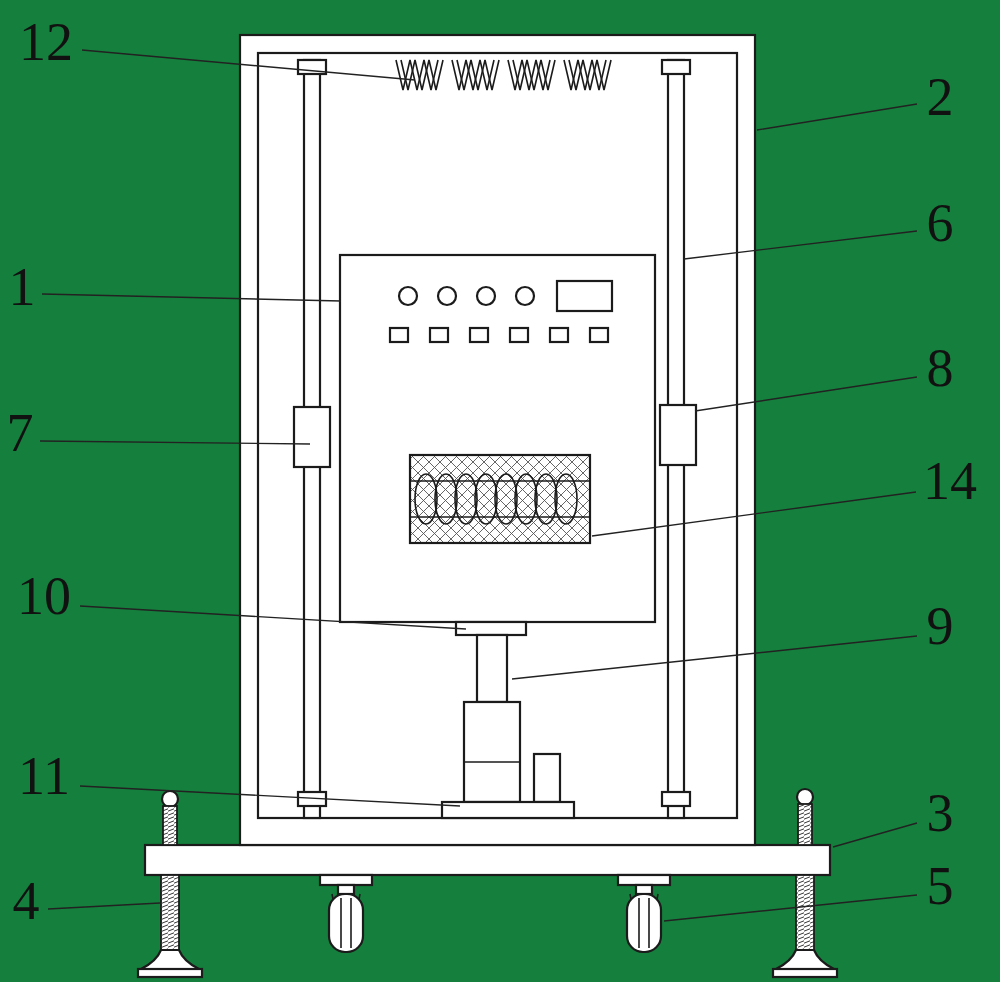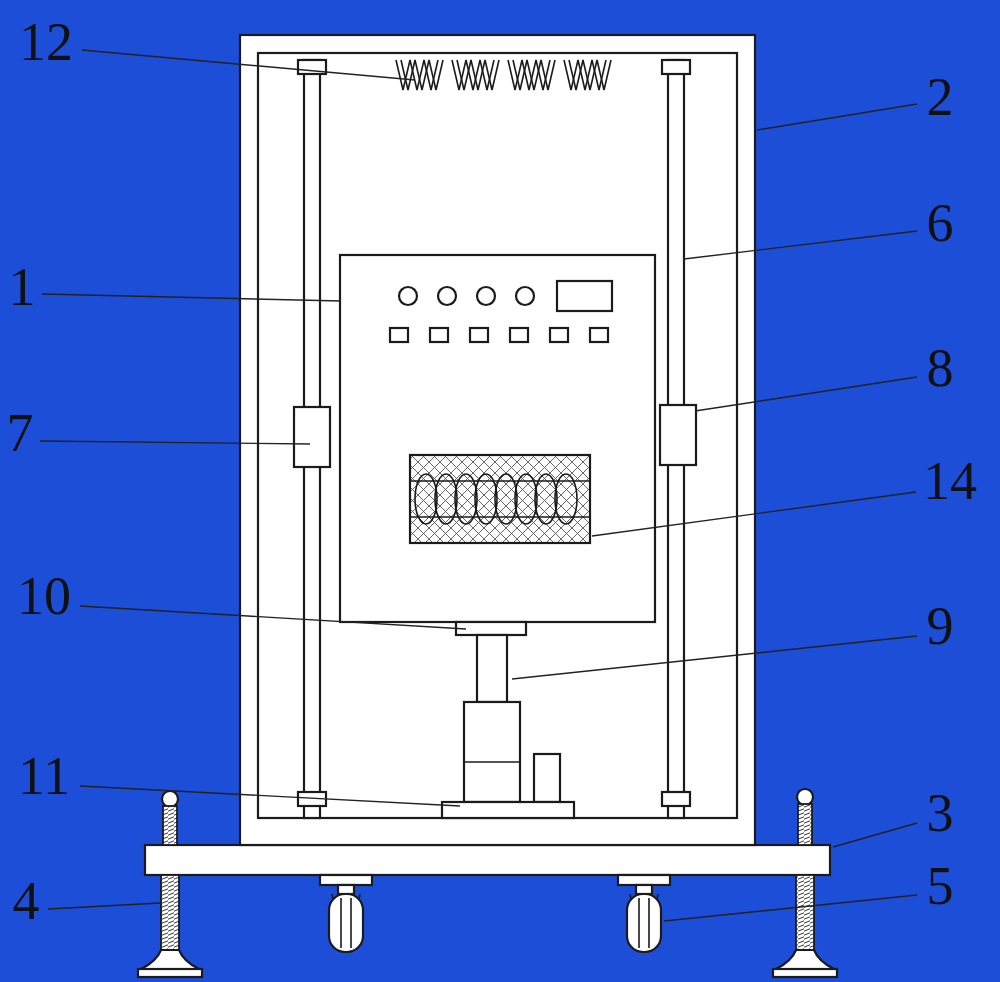--- a/index.html
+++ b/index.html
@@ -1,16 +1,16 @@
 <!DOCTYPE html>
 <html><head>
 <meta charset="utf-8">
 <style>
   html,body{margin:0;padding:0;background:#ffffff;}
-  .stage{position:relative;width:1000px;height:982px;background:#1d4ed8;overflow:hidden;}
+  .stage{position:relative;width:1000px;height:982px;background:#15803d;overflow:hidden;}
   svg{display:block;}
   .ln{stroke:#1b1b1b;stroke-width:2.2;fill:none;}
   .lnw{stroke:#1b1b1b;stroke-width:2.2;fill:#ffffff;}
   .thin{stroke:#1b1b1b;stroke-width:1.6;fill:none;}
   .leader{stroke:#222222;stroke-width:1.4;fill:none;}
   .callout{font-family:"Liberation Serif","DejaVu Serif",serif;font-size:54px;fill:#111111;text-anchor:middle;}
 </style>
 </head>
 <body>
 

